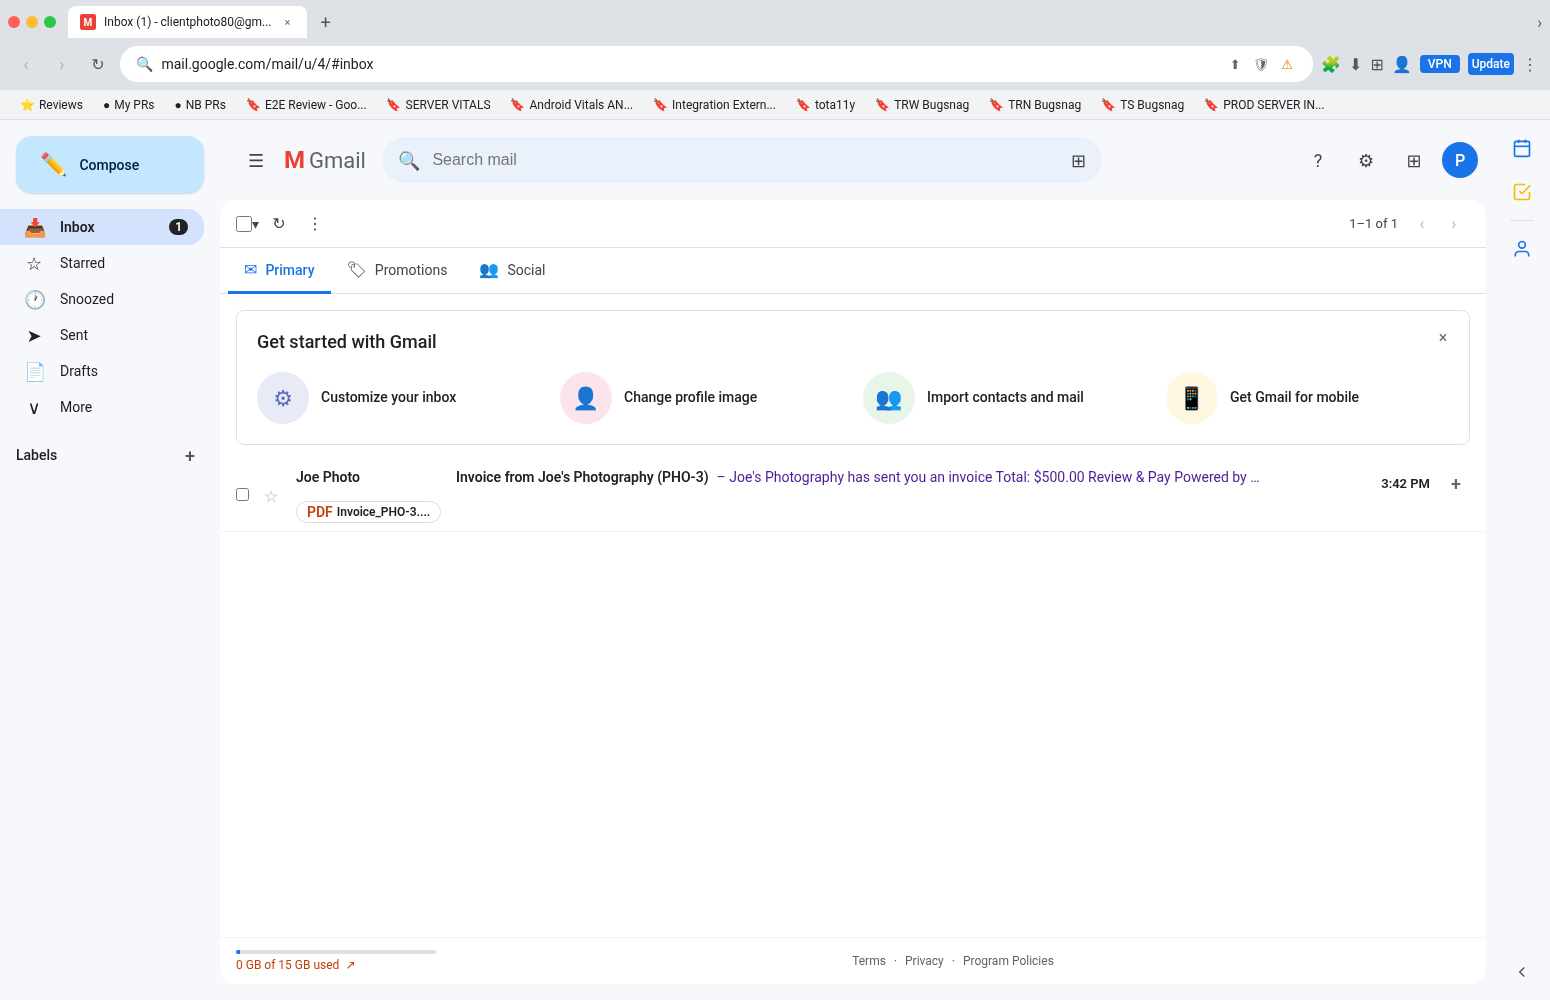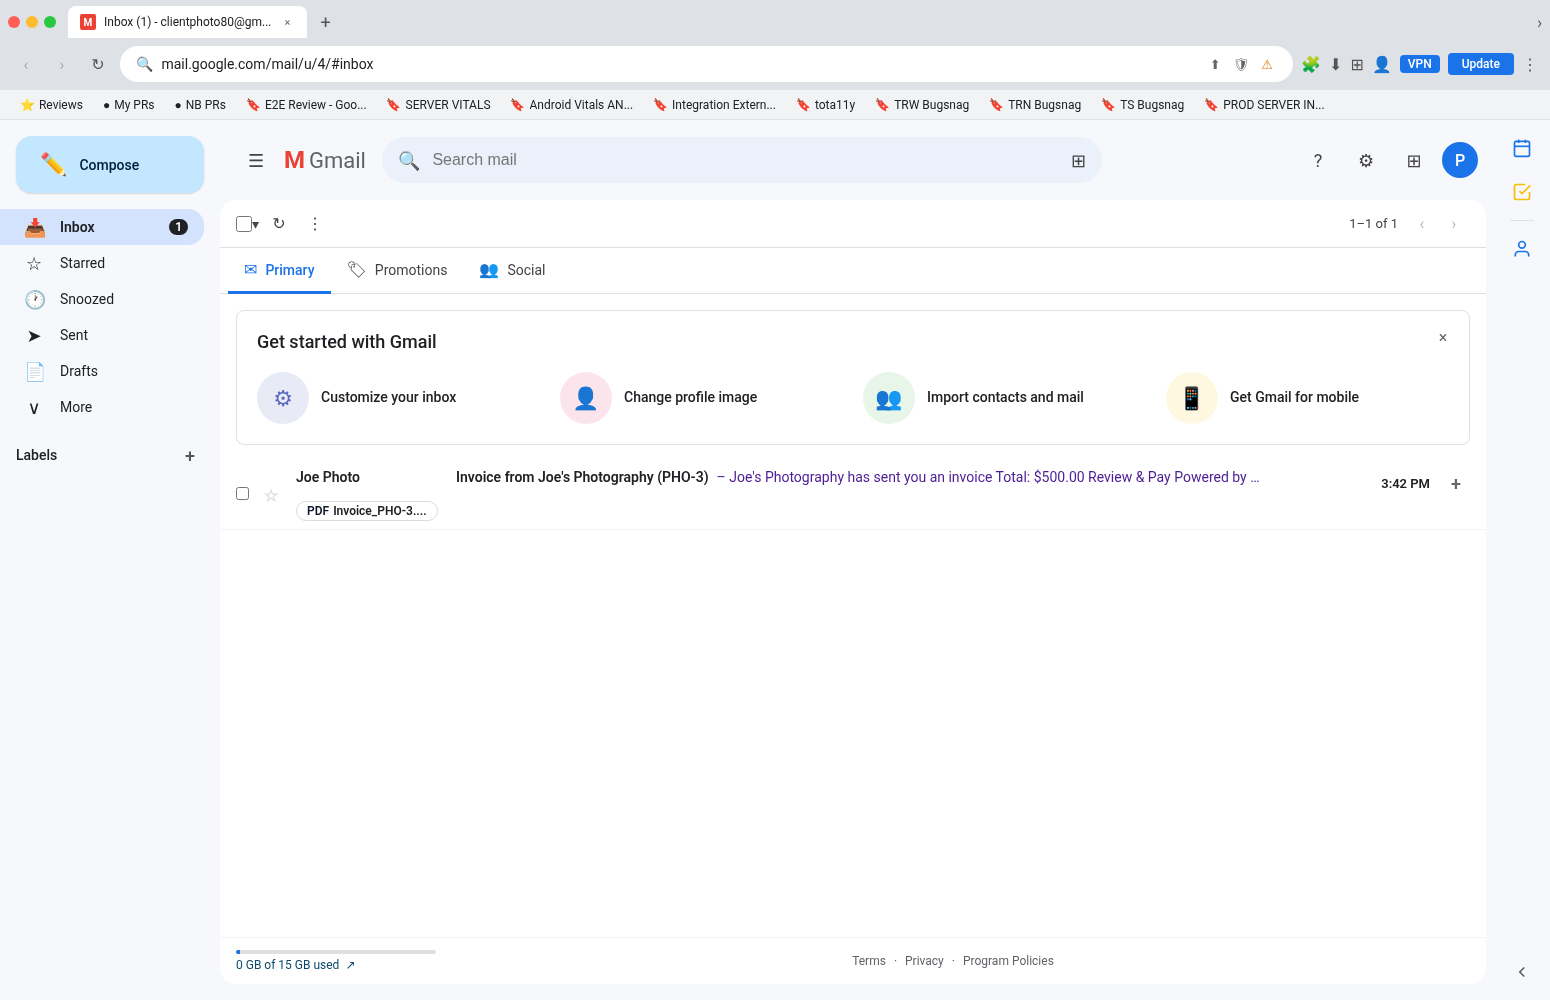--- a/index.html
+++ b/index.html
@@ -20,21 +20,21 @@
 
     .browser-nav-bar { display: flex; align-items: center; height: 52px; padding: 0 12px; background: #dee1e6; gap: 8px; }
     .nav-btn { width: 28px; height: 28px; display: flex; align-items: center; justify-content: center; border-radius: 50%; cursor: pointer; color: #555; font-size: 16px; }
     .nav-btn.disabled { opacity: 0.4; cursor: default; }
     .address-bar { flex: 1; display: flex; align-items: center; background: #fff; border-radius: 20px; padding: 6px 16px; height: 36px; gap: 8px; font-size: 14px; color: #202124; }
     .address-bar-url { flex: 1; font-size: 14px; color: #202124; }
     .address-bar-icons { display: flex; gap: 6px; align-items: center; }
     .addr-icon { width: 20px; height: 20px; display: flex; align-items: center; justify-content: center; font-size: 13px; color: #666; }
     .nav-right { display: flex; align-items: center; gap: 8px; }
     .vpn-badge { background: #1a73e8; color: white; border-radius: 4px; padding: 2px 8px; font-size: 12px; font-weight: 500; }
-    .update-btn { background: #1a73e8; color: white; border-radius: 4px; padding: 4px 14px; font-size: 12px; font-weight: 500; cursor: pointer; }
+    .update-btn { background: #1a73e8; color: white; border-radius: 4px; padding: 4px 4px; font-size: 12px; font-weight: 500; cursor: pointer; }
 
     
     .bookmarks-bar { height: 30px; background: #f1f3f4; display: flex; align-items: center; padding: 0 12px; gap: 4px; border-bottom: 1px solid #e0e0e0; overflow: hidden; }
     .bookmark-item { display: flex; align-items: center; gap: 4px; padding: 2px 8px; border-radius: 4px; cursor: pointer; font-size: 12px; color: #202124; white-space: nowrap; }
 
     
     .gmail-app { display: flex; height: calc(1000px - 90px - 30px); background: #f6f8fc; }
 
     
     .sidebar { width: 220px; flex-shrink: 0; padding: 8px 0; overflow-y: auto; background: #f6f8fc; }
@@ -96,29 +96,29 @@
     .email-check { width: 20px; margin-right: 8px; }
     .email-star { width: 24px; margin-right: 8px; color: #dadce0; font-size: 16px; cursor: pointer; }
     .email-sender { width: 160px; flex-shrink: 0; font-size: 14px; overflow: hidden; text-overflow: ellipsis; white-space: nowrap; }
     .email-content { flex: 1; display: flex; gap: 8px; overflow: hidden; min-width: 0; }
     .email-subject { font-size: 14px; white-space: nowrap; overflow: hidden; text-overflow: ellipsis; max-width: 400px; }
     .email-snippet { color: #4c1d95; font-size: 14px; white-space: nowrap; overflow: hidden; text-overflow: ellipsis; font-weight: 400; }
     .email-meta { flex-shrink: 0; display: flex; align-items: center; gap: 12px; }
     .email-time { font-size: 13px; color: #202124; white-space: nowrap; }
     .email-attachment { display: flex; align-items: center; gap: 6px; margin-top: 4px; }
     .attachment-chip { display: flex; align-items: center; gap: 4px; border: 1px solid #dadce0; border-radius: 12px; padding: 2px 10px; font-size: 12px; color: #202124; background: #fff; }
-    .attachment-pdf-icon { color: #0f172a; font-size: 12px; }
+    .attachment-pdf-icon { color: #c2410c; font-size: 14px; }
     .add-to-col-btn { width: 28px; height: 28px; display: flex; align-items: center; justify-content: center; border-radius: 50%; cursor: pointer; font-size: 18px; color: #666; }
 
     
     .email-footer { padding: 12px 16px; display: flex; align-items: center; border-top: 1px solid #f1f3f4; }
     .storage-bar-container { width: 200px; }
     .storage-bar { height: 4px; background: #e0e0e0; border-radius: 2px; overflow: hidden; }
     .storage-bar-fill { height: 100%; background: #1a73e8; width: 2%; }
-    .storage-text { font-size: 12px; color: #0c4a6e; margin-top: 4px; display: flex; align-items: center; gap: 6px; }
+    .storage-text { font-size: 12px; color: #c2410c; margin-top: 4px; display: flex; align-items: center; gap: 6px; }
     .footer-links { margin: 0 auto; display: flex; gap: 8px; font-size: 12px; color: #5f6368; }
     .footer-link { cursor: pointer; }
     .footer-sep { color: #5f6368; }
 
     
     .right-sidebar { width: 56px; display: flex; flex-direction: column; align-items: center; padding: 8px 0; gap: 4px; background: #f6f8fc; flex-shrink: 0; }
     .right-sidebar-btn { width: 40px; height: 40px; display: flex; align-items: center; justify-content: center; border-radius: 50%; cursor: pointer; font-size: 18px; color: #444; position: relative; }
     .right-sidebar-divider { width: 24px; height: 1px; background: #e0e0e0; margin: 4px 0; }
     .right-sidebar-expand { margin-top: auto; width: 40px; height: 40px; display: flex; align-items: center; justify-content: center; border-radius: 50%; cursor: pointer; font-size: 16px; color: #444; }
 

